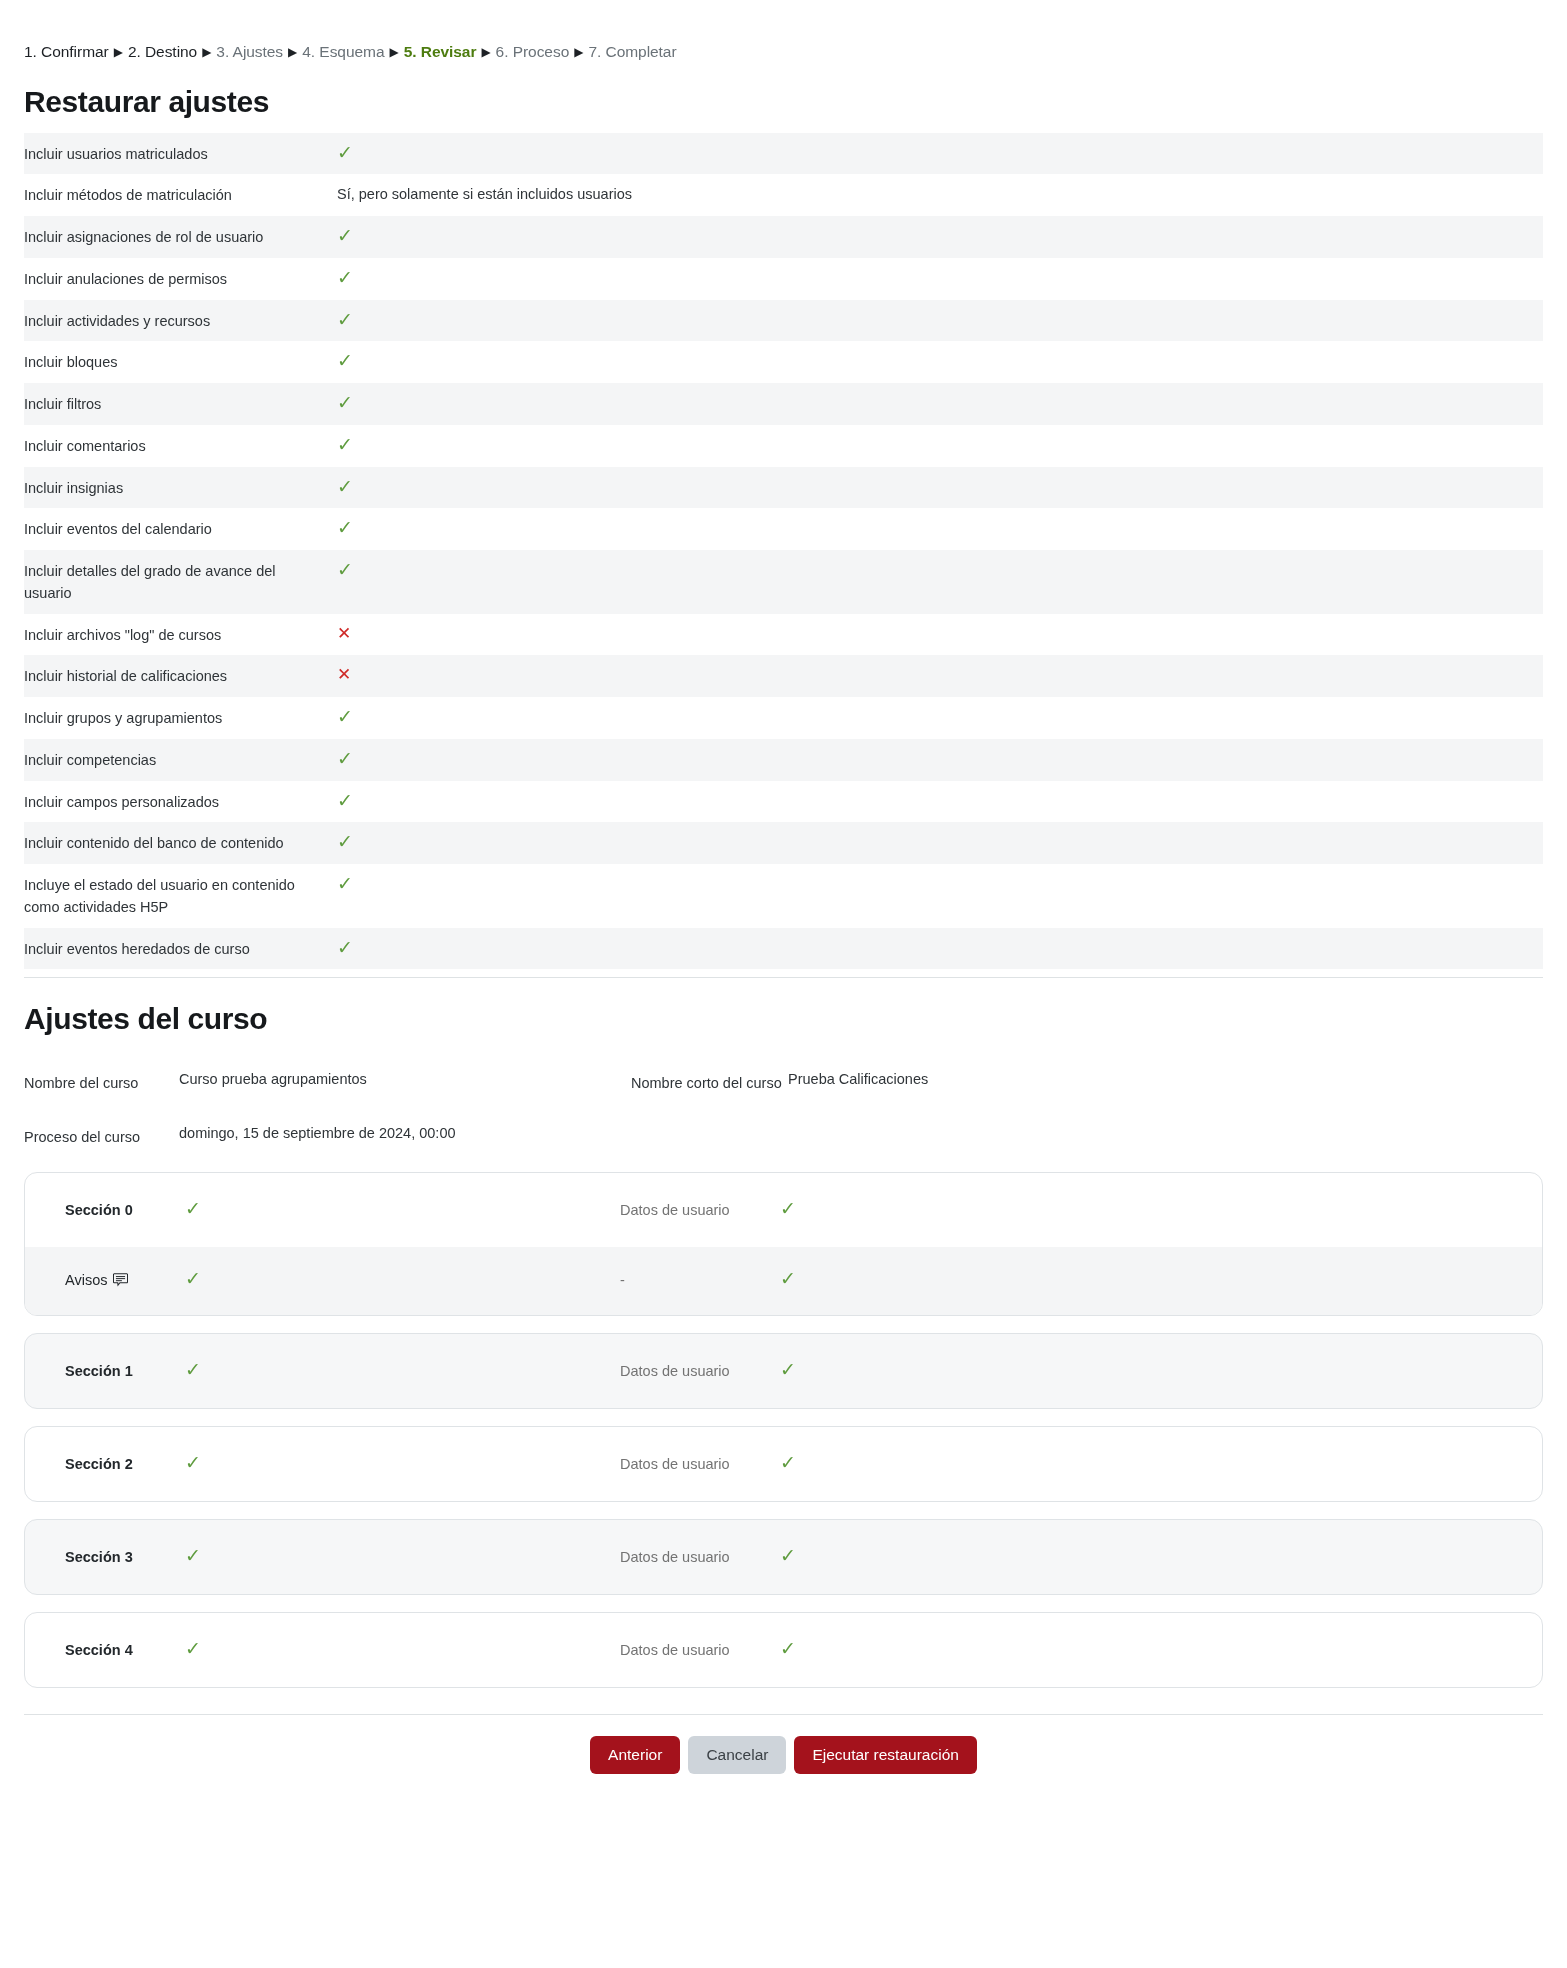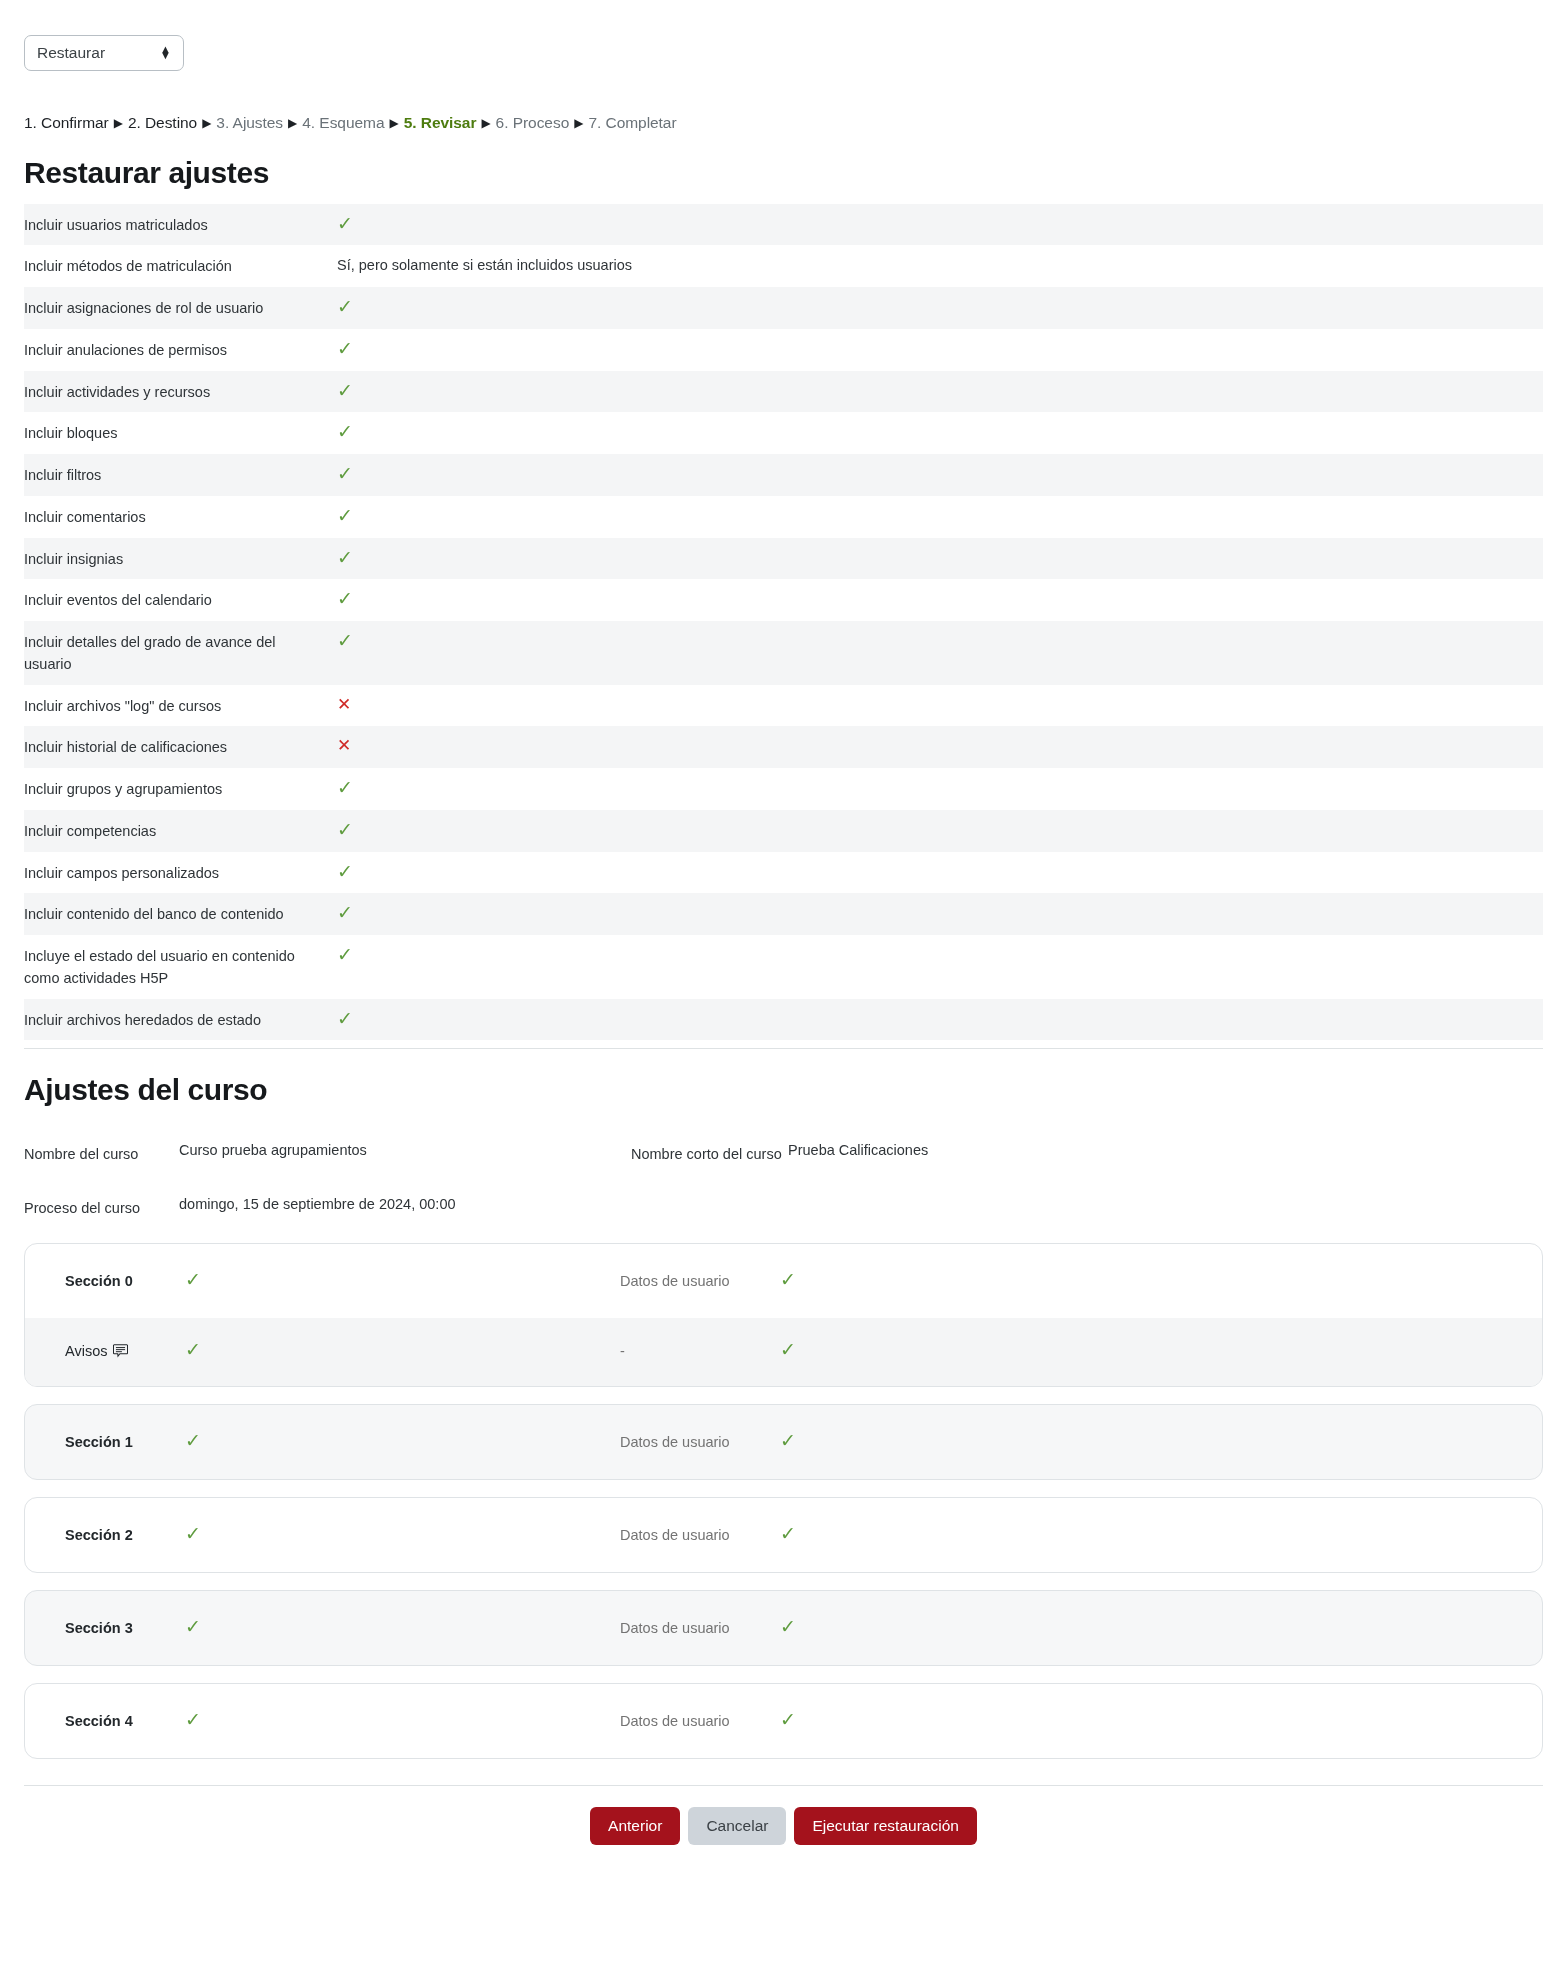--- a/index.html
+++ b/index.html
@@ -246,29 +246,20 @@
     line-height: 1.25;
   }
   .btn-primary { background: #a4121c; color: #fff; }
   .btn-secondary { background: #ced4da; color: #3b4146; }
 </style>
 </head>
 <body>
 
 <div class="page">
 
-  <div class="select-wrap">
-    <div class="jump-select">
-      <span>Restaurar</span>
-      <span class="caret">
-        <span class="up">▲</span>
-          <span class="dn">▼</span>
-      </span>
-    </div>
-  </div>
 
   <div class="steps" id="steps-host"><span class="step done">1. Confirmar</span><span class="sep">▶</span><span class="step done">2. Destino</span><span class="sep">▶</span><span class="step ">3. Ajustes</span><span class="sep">▶</span><span class="step ">4. Esquema</span><span class="sep">▶</span><span class="step current">5. Revisar</span><span class="sep">▶</span><span class="step ">6. Proceso</span><span class="sep">▶</span><span class="step ">7. Completar</span></div>
 
   <h2 class="section-title">Restaurar ajustes</h2>
   <div class="settings" id="settings-host">
       <div class="row odd">
         <div class="label">Incluir usuarios matriculados</div>
         <div class="value"><span class="mark-yes">✓</span></div>
       </div>
       <div class="row even">
@@ -333,21 +324,21 @@
       </div>
       <div class="row odd">
         <div class="label">Incluir contenido del banco de contenido</div>
         <div class="value"><span class="mark-yes">✓</span></div>
       </div>
       <div class="row even">
         <div class="label">Incluye el estado del usuario en contenido como actividades H5P</div>
         <div class="value"><span class="mark-yes">✓</span></div>
       </div>
       <div class="row odd">
-        <div class="label">Incluir archivos heredados de estado</div>
+        <div class="label">Incluir eventos heredados de curso</div>
         <div class="value"><span class="mark-yes">✓</span></div>
       </div>
     </div>
   <div class="divider"></div>
 
   <h2 class="section-title course">Ajustes del curso</h2>
   <div class="course-rows">
     <div class="course-row">
       <div class="cs-label">Nombre del curso</div>
       <div class="cs-value">Curso prueba agrupamientos</div>

